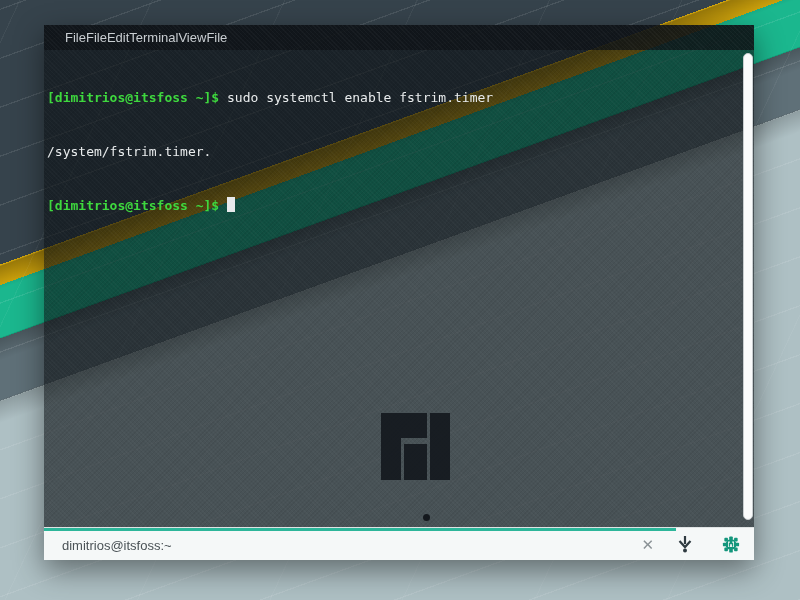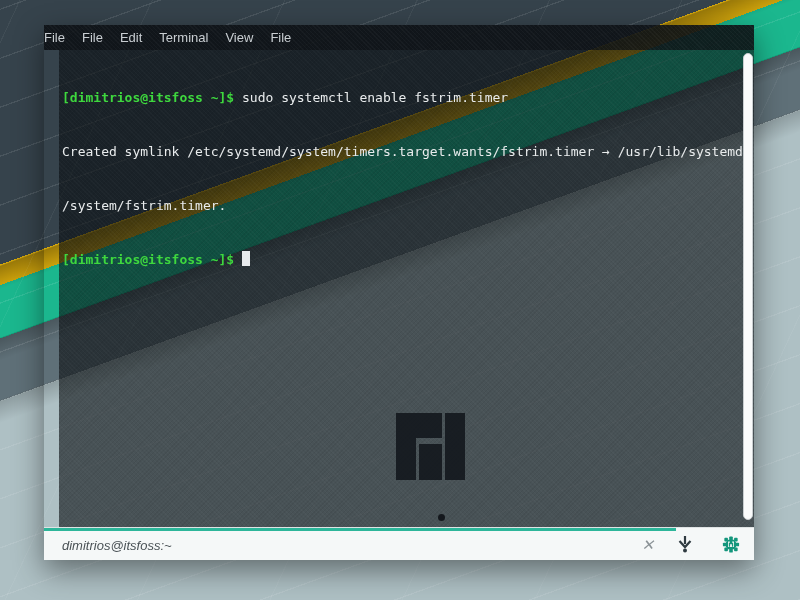--- a/index.html
+++ b/index.html
@@ -26,35 +26,34 @@
     position:absolute; left:44px; top:25px; width:710px; height:535px;
     box-shadow:0 10px 28px rgba(0,0,0,0.45);
   }
 
   .menubar {
     position:absolute; left:0; top:0; right:0; height:25px;
     background-image:
       repeating-linear-gradient(45deg, rgba(255,255,255,0.03) 0 1px, transparent 1px 3px),
       repeating-linear-gradient(-45deg, rgba(0,0,0,0.08) 0 1px, transparent 1px 3px);
     background-color:rgba(14,18,23,0.92);
-    display:flex; align-items:center; gap:17px;
-    padding-left:0; box-sizing:border-box;
+    display:flex; align-items:center; 
+    padding-left:21px; box-sizing:border-box;
   }
   .menubar .menu-item {
     color:#c9ced2; font-size:13px; line-height:25px; cursor:default;
   }
 
   .terminal {
     position:absolute; left:0; top:25px; right:0; height:477px;
     background-image:
       repeating-linear-gradient(45deg, rgba(255,255,255,0.022) 0 1px, transparent 1px 3px),
       repeating-linear-gradient(-45deg, rgba(0,0,0,0.06) 0 1px, transparent 1px 3px);
     background-color:rgba(10,14,18,0.62);
     overflow:hidden;
-    margin-left:15px;
   }
 
   .term-text {
     position:absolute; left:3px; top:3px; width:692px;
     font-family:"DejaVu Sans Mono", monospace;
     font-size:13px; line-height:18px; color:#e9eced;
     white-space:pre-wrap; word-break:break-all;
   }
   .term-line { min-height:18px; }
   .prompt { color:#3ed83e; font-weight:bold; }
@@ -76,21 +75,21 @@
 
   .handle-dot {
     position:absolute; left:379px; top:464px; width:7px; height:7px;
     border-radius:50%; background:#14181d;
   }
 
   
   .tabbar {
     position:absolute; left:0; bottom:0; right:0; height:33px;
     background:#f5f8f8; border-top:1px solid #dfe3e4; box-sizing:border-box;
-    display:flex; align-items:stretch;font-style:italic;
+    display:flex; align-items:stretch;
   }
   .tab {
     position:relative; width:633px; border-top:3px solid #2db69a;
     display:flex; align-items:center; box-sizing:border-box;
   }
   .tab-label {
     margin-left:18px; font-size:13px; color:#4a5256;
   }
   .tab-close {
     position:absolute; right:22px; top:50%; transform:translateY(-58%);
@@ -115,21 +114,20 @@
       <span class="menu-item">Edit</span>
       <span class="menu-item">Terminal</span>
       <span class="menu-item">View</span>
       <span class="menu-item">File</span>
     </div>
 
     <div class="terminal">
 
       <div class="term-text">
         <div class="term-line"><span class="prompt">[dimitrios@itsfoss ~]$</span><span class="cmd">sudo systemctl enable fstrim.timer</span></div>
-        <div class="term-line"><span>Created symlink /etc/systemd/system/timers.target.wants/fstrim.timer → /usr/lib/systemd</span></div>
         <div class="term-line"><span>/system/fstrim.timer.</span></div>
         <div class="term-line"><span class="prompt">[dimitrios@itsfoss ~]$</span><span class="cursor"></span></div>
       </div>
 
       <svg class="watermark" viewBox="0 0 69 67" xmlns="http://www.w3.org/2000/svg">
         <g fill="#10141a">
           <rect x="0" y="0" width="20" height="67"></rect>
           <rect x="0" y="0" width="46" height="25"></rect>
           <rect x="23" y="31" width="23" height="36"></rect>
           <rect x="49" y="0" width="20" height="67"></rect>

